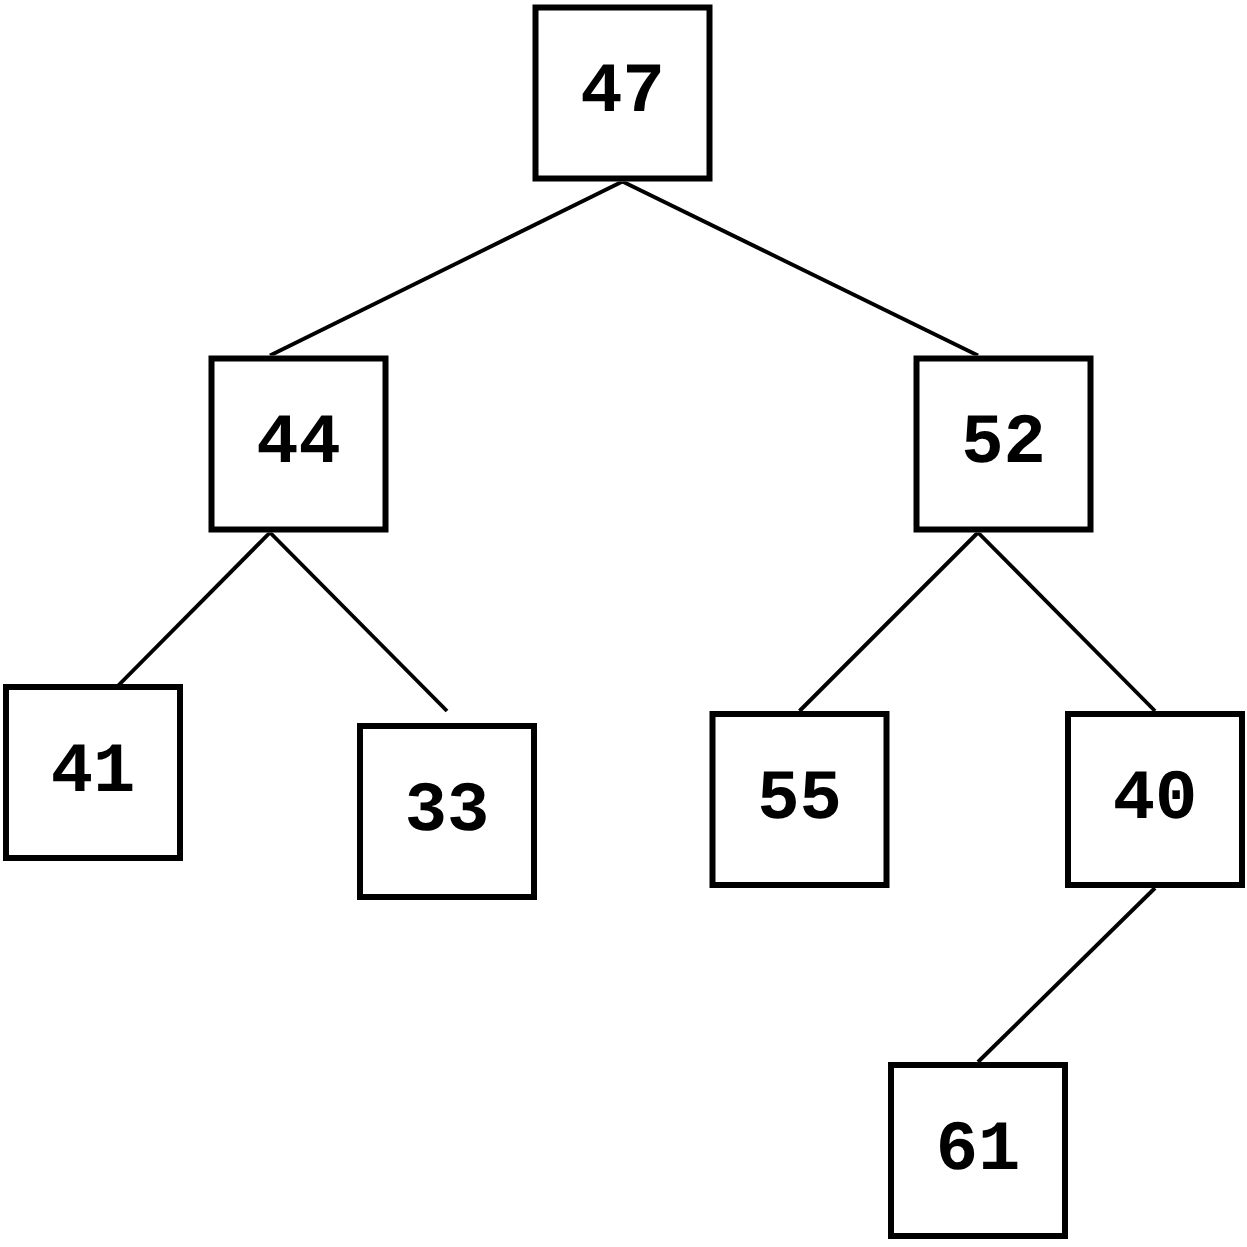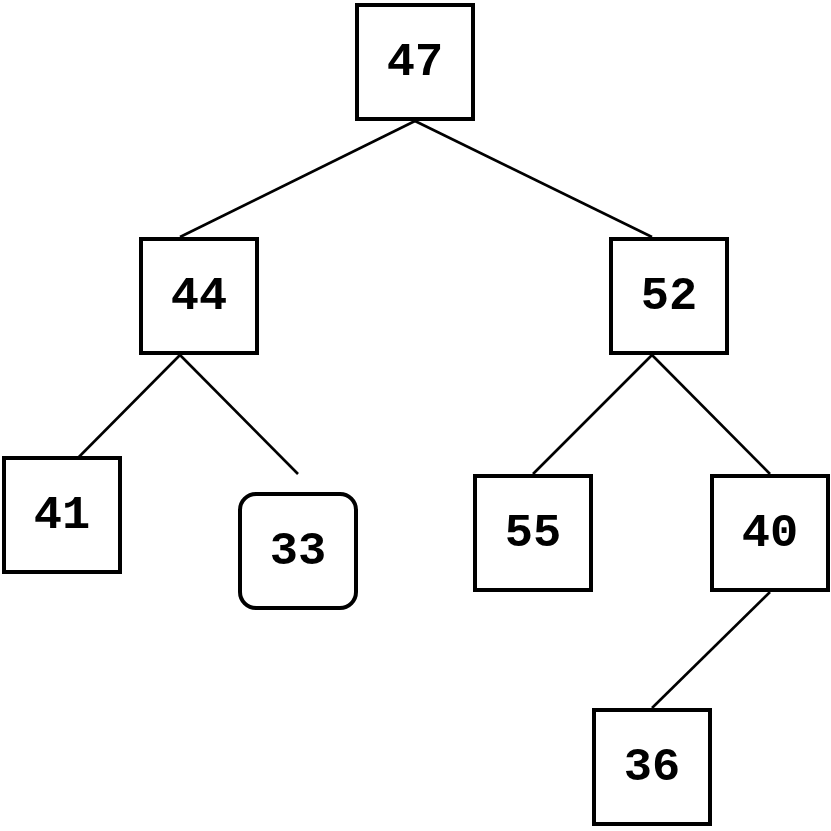--- a/index.html
+++ b/index.html
@@ -41,21 +41,21 @@
     font-size: 47px;
     font-weight: bold;
     color: #000000;
     letter-spacing: 0px;
   }
   
   .n0 { left: 355px; top: 3px; }    
   .n1 { left: 120px; top: 237px; margin-left: 19px; }  
   .n2 { left: 592px; top: 237px; margin-left: 17px; }  
   .n3 { left: 2px;   top: 456px; }  
-  .n4 { left: 238px; top: 492px; border-radius: 18px; }  
+  .n4 { left: 238px; top: 482px; }  
   .n5 { left: 473px; top: 474px; }  
   .n6 { left: 710px; top: 474px; }  
   .n7 { left: 592px; top: 708px; }  
 </style>
 </head>
 <body>
 
 <div class="canvas">
 
   <svg class="edges" viewBox="0 0 831 831" xmlns="http://www.w3.org/2000/svg">
@@ -83,16 +83,16 @@
   <div class="node n4">
     <span class="node-label">33</span>
   </div>
   <div class="node n5">
     <span class="node-label">55</span>
   </div>
   <div class="node n6">
     <span class="node-label">40</span>
   </div>
   <div class="node n7">
-    <span class="node-label">36</span>
+    <span class="node-label">61</span>
   </div>
 
 </div>
 
 </body></html>

